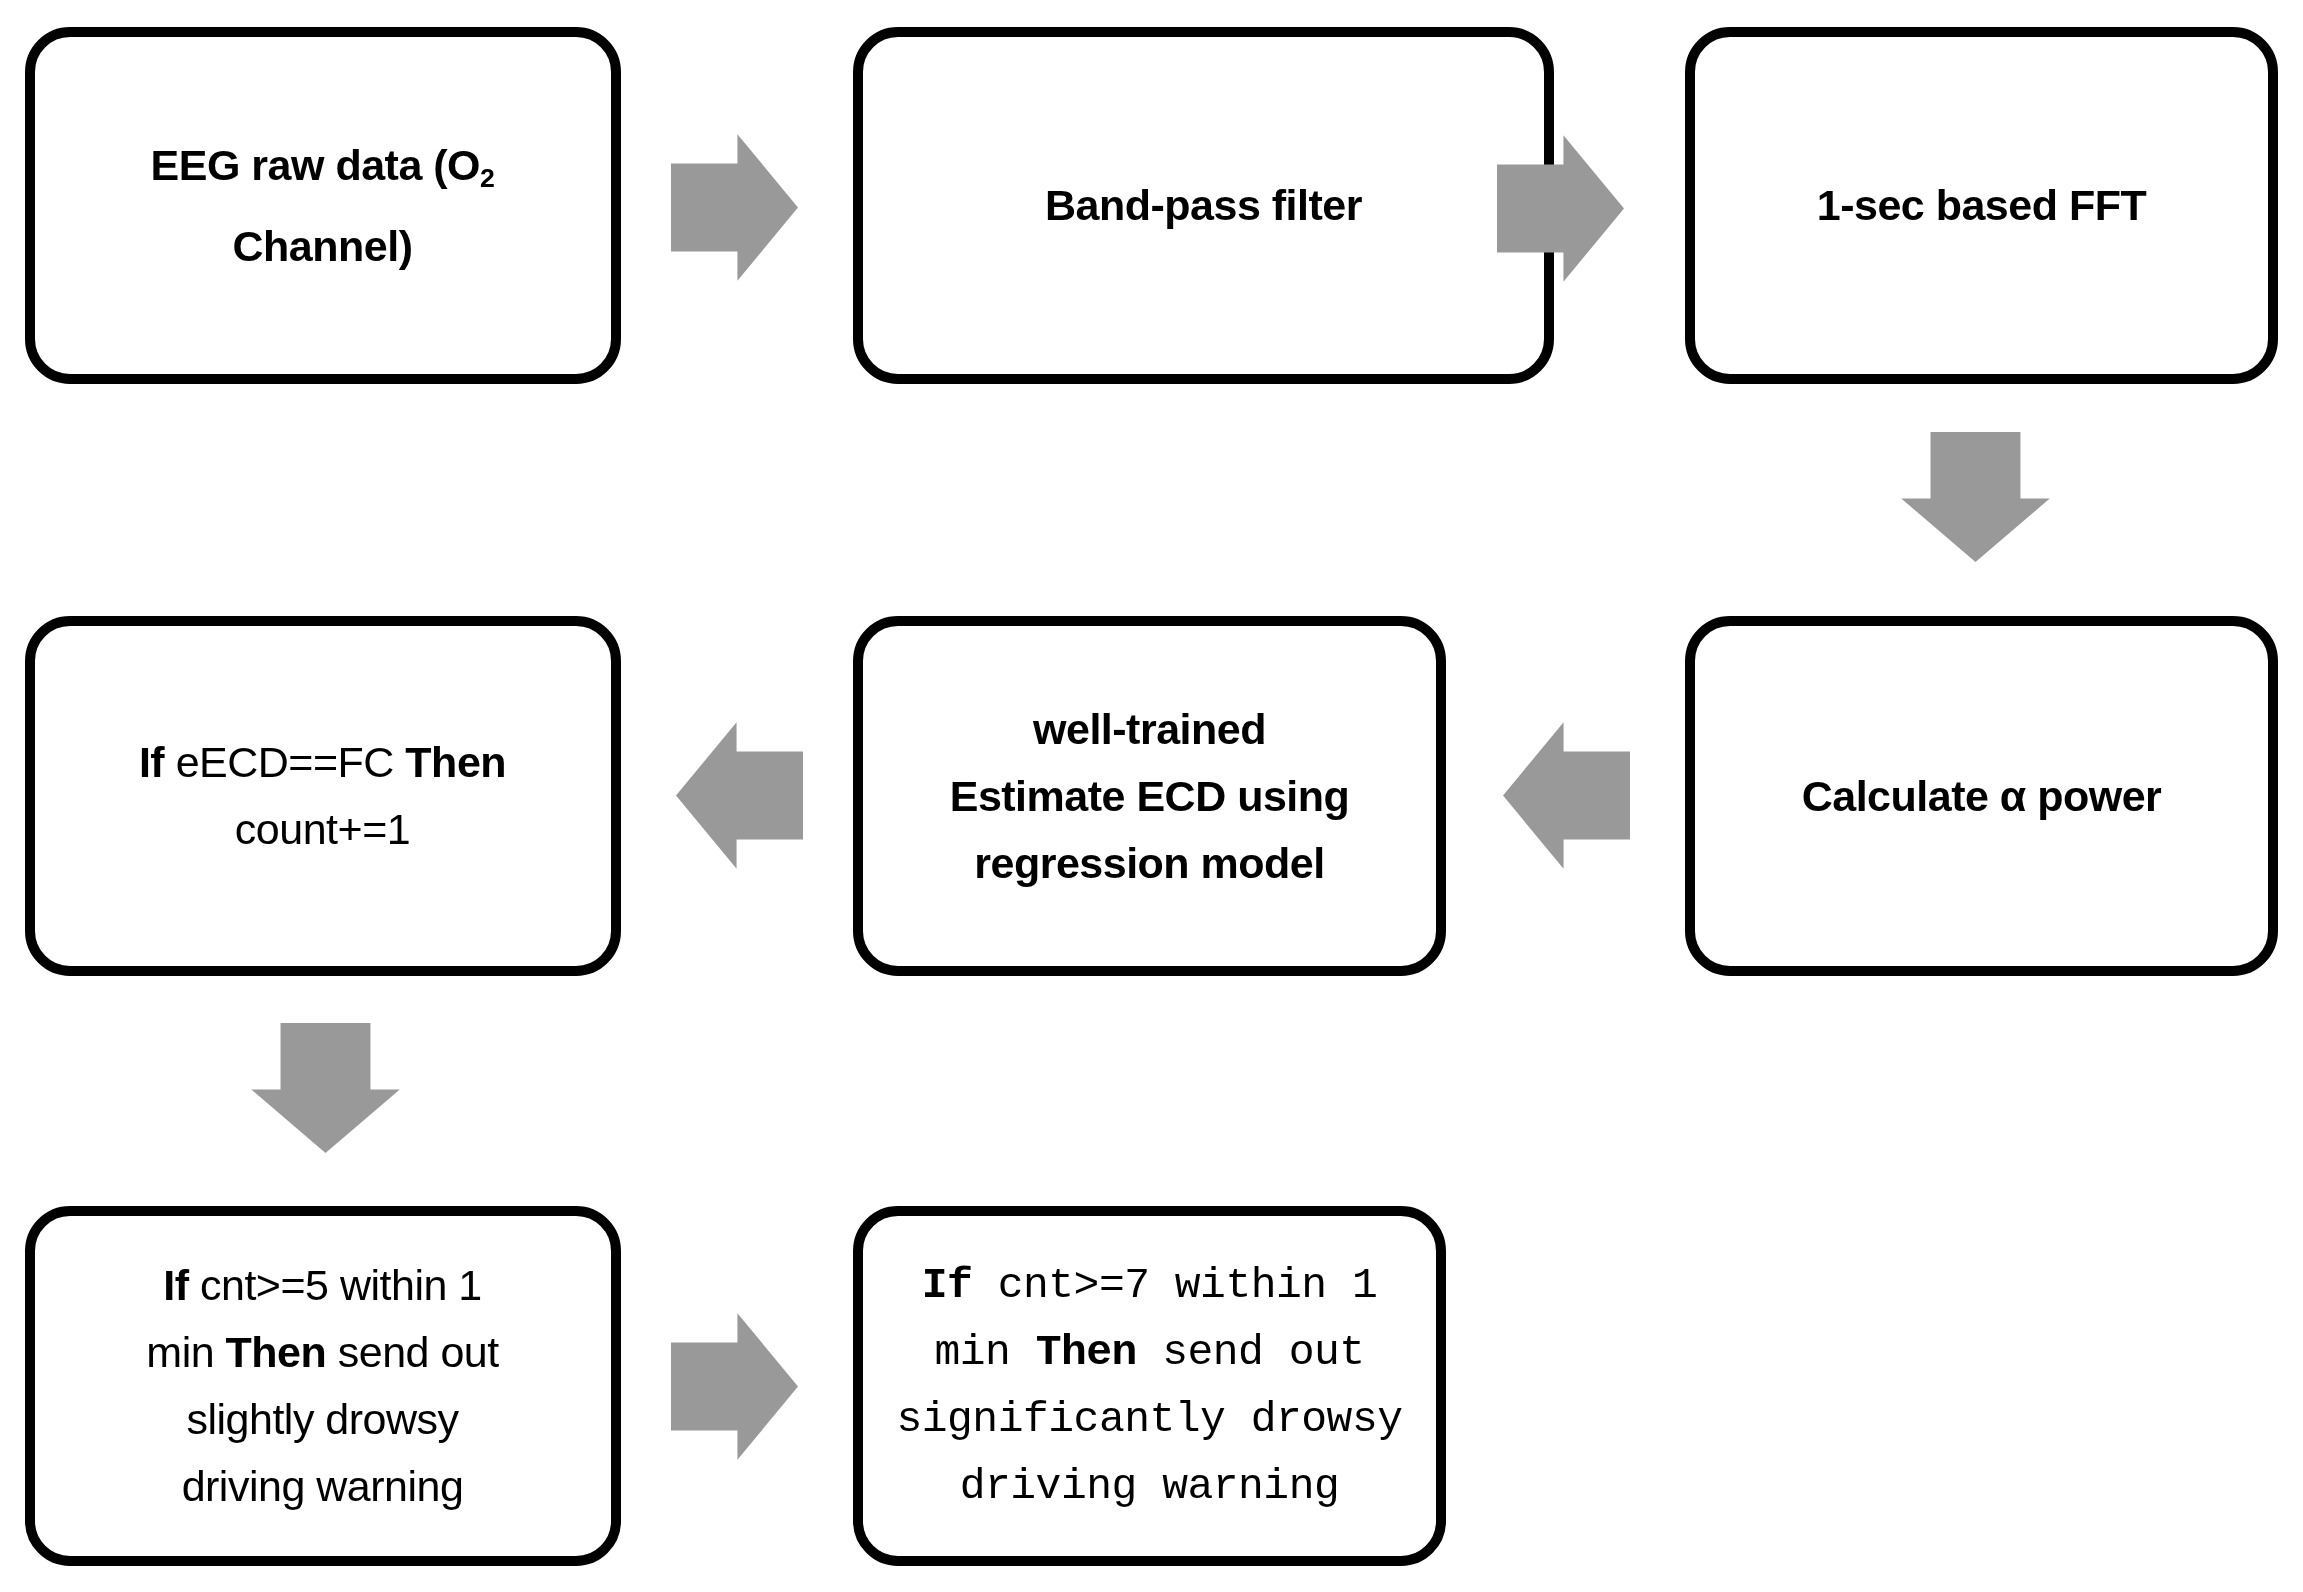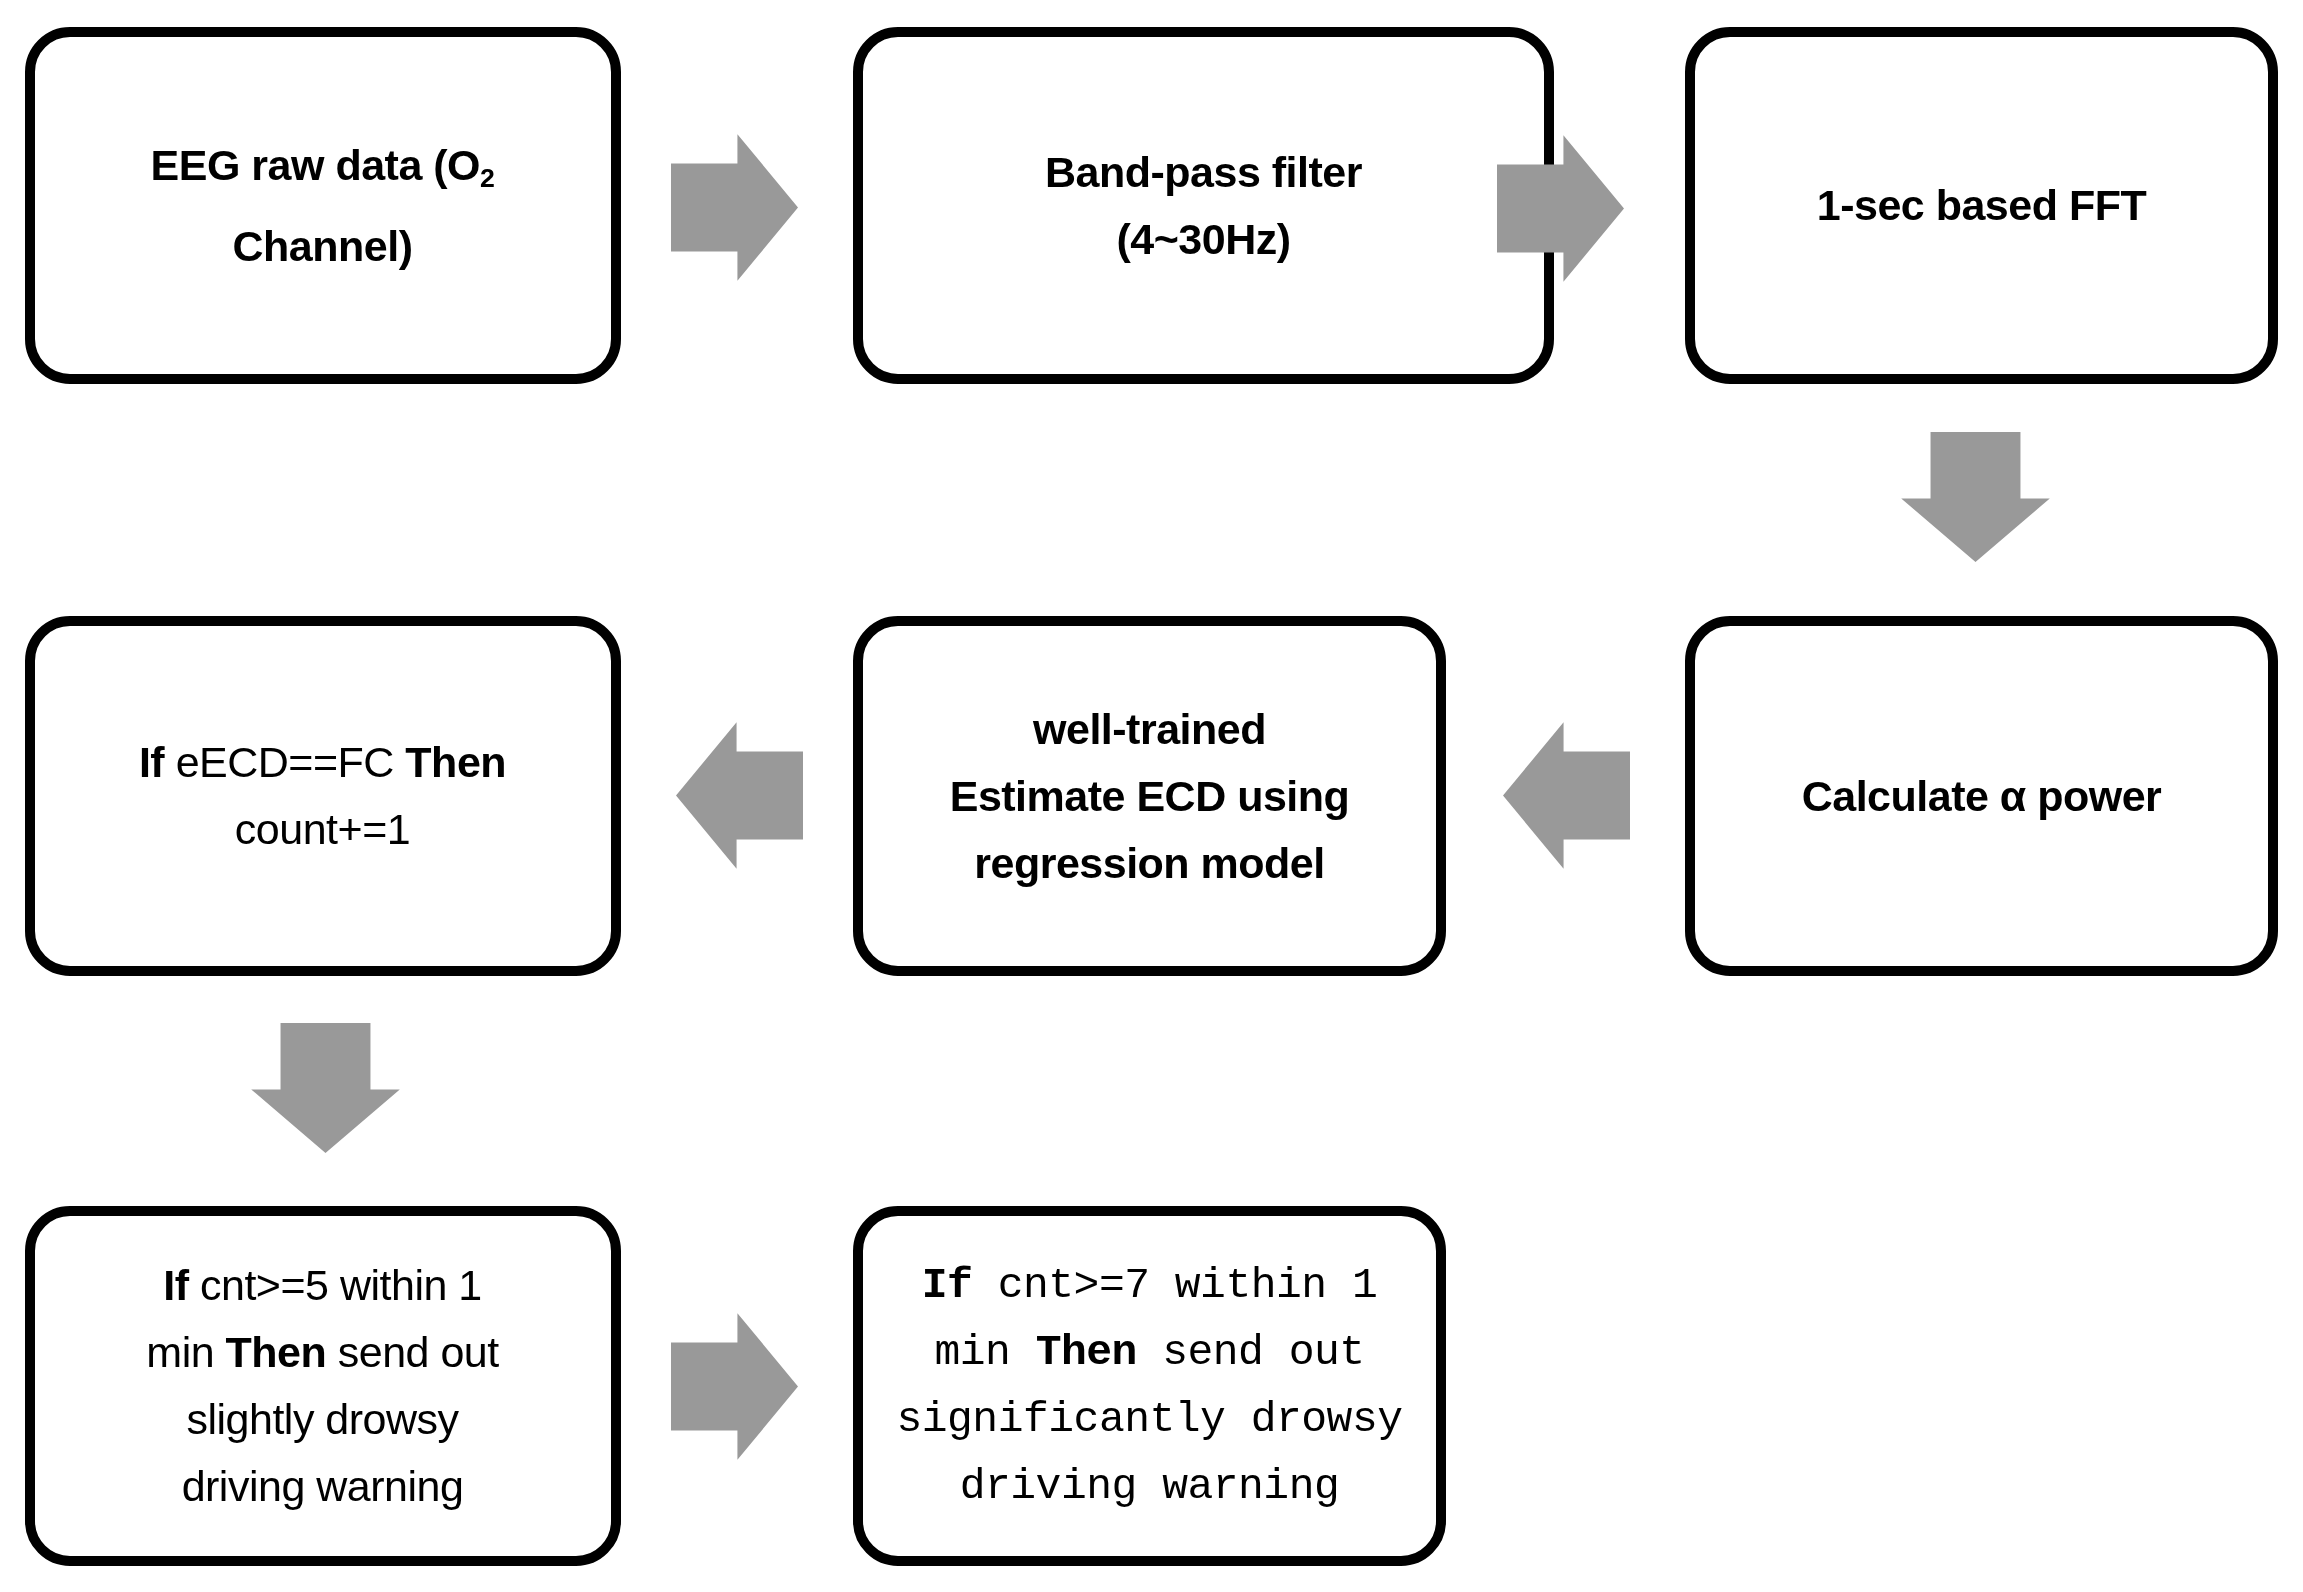--- a/index.html
+++ b/index.html
@@ -65,21 +65,20 @@
       </div>
   </div>
 
   <svg class="arrow" style="left:671px; top:134px;" width="127" height="147" viewBox="0 0 130 150">
     <polygon points="0,30 68,30 68,0 130,75 68,150 68,120 0,120"></polygon>
   </svg>
 
   <div class="box" style="left:853px; top:27.4px; width:701px; height:357px;">
     <div class="box-text">
         <div class="line"><span class="bold">Band-pass filter</span></div>
-        <div class="line"><span class="bold">(4~30Hz)</span></div>
       </div>
   </div>
 
   <svg class="arrow" style="left:1497px; top:135px;" width="127" height="147" viewBox="0 0 130 150">
     <polygon points="0,30 68,30 68,0 130,75 68,150 68,120 0,120"></polygon>
   </svg>
 
   <div class="box" style="left:1685px; top:27.4px; width:593px; height:357px;align-items:center;">
     <div class="box-text">
         <div class="line"><span class="bold">1-sec based FFT</span></div>

